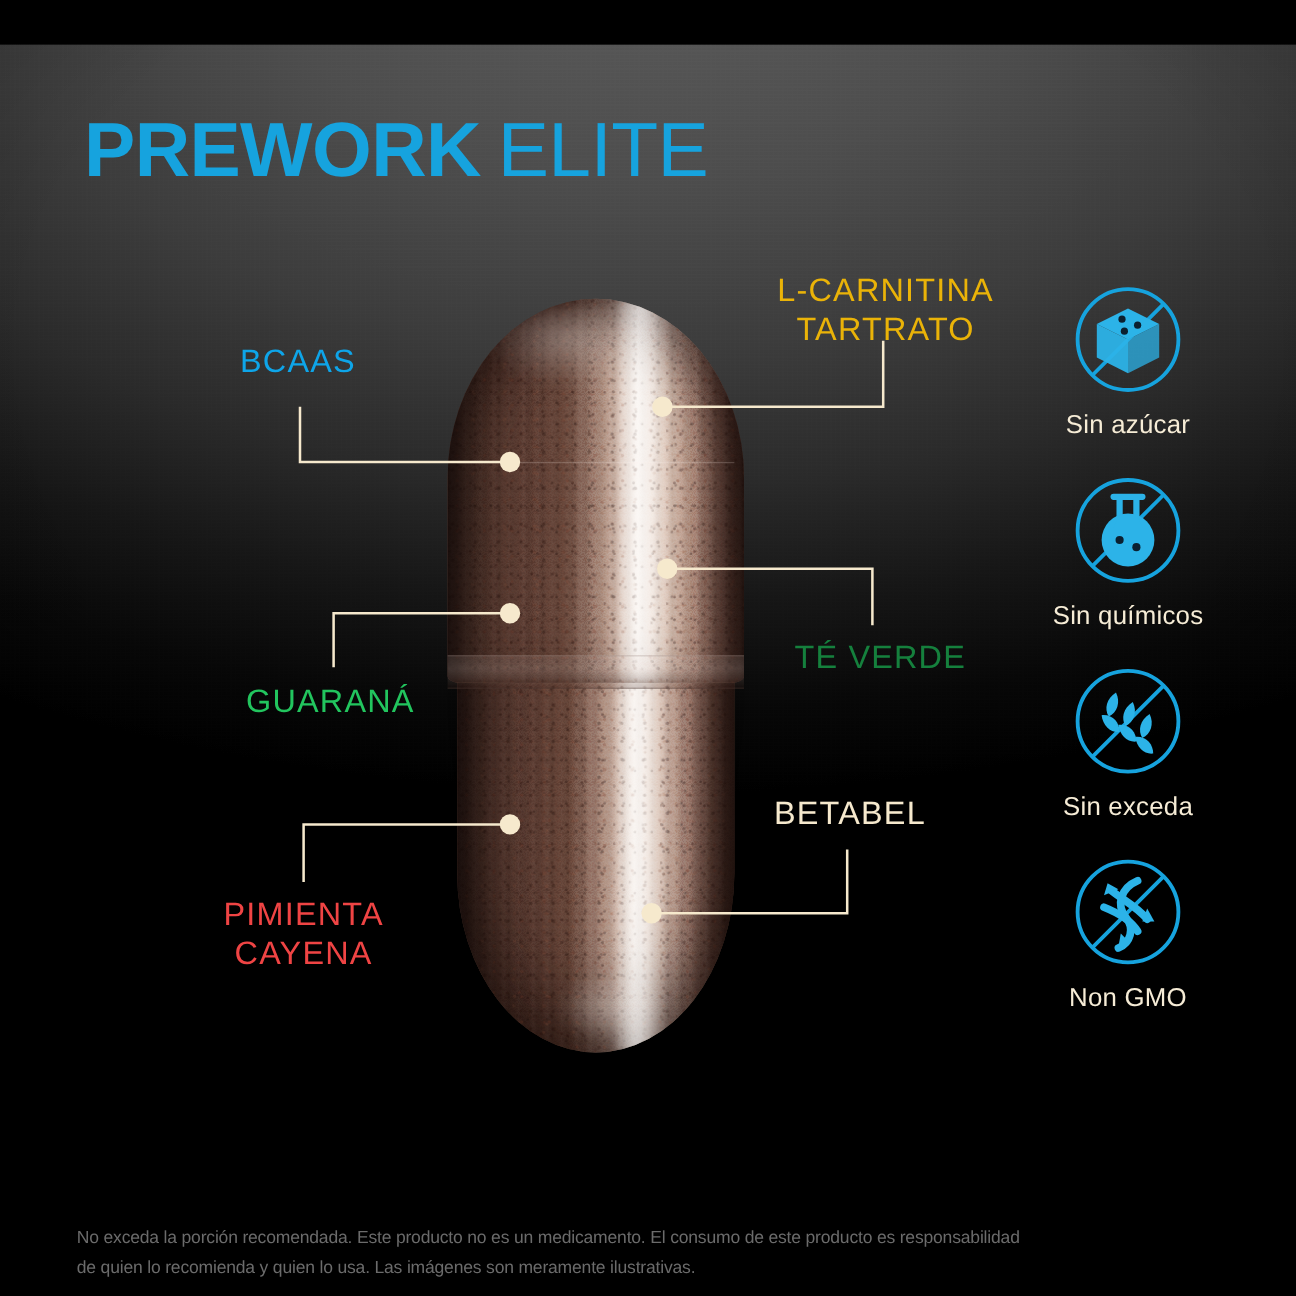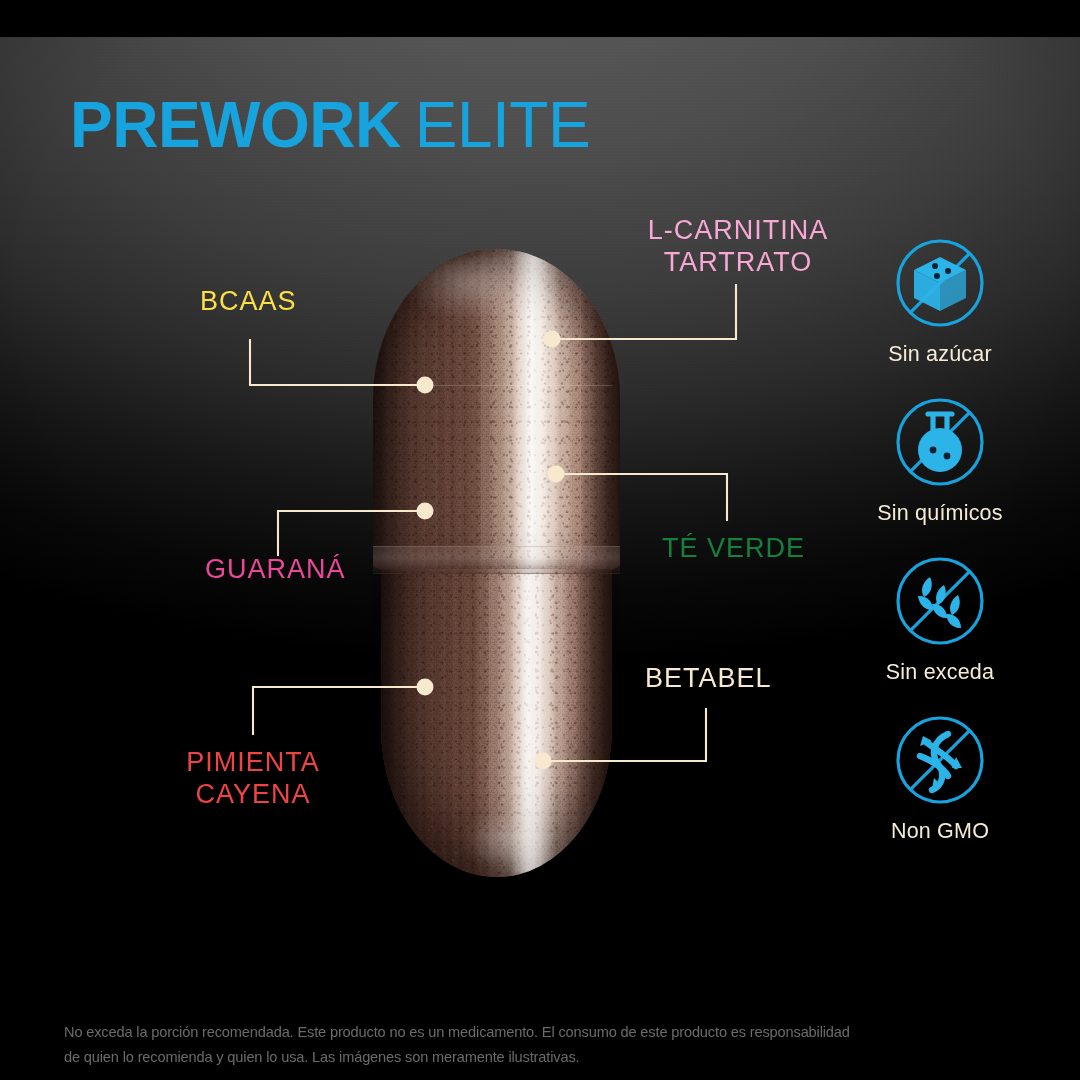--- a/index.html
+++ b/index.html
@@ -357,28 +357,28 @@
         <circle cx="425" cy="348" r="8.5"></circle>
         <circle cx="425" cy="474" r="8.5"></circle>
         <circle cx="425" cy="650" r="8.5"></circle>
         <circle cx="552" cy="302" r="8.5"></circle>
         <circle cx="556" cy="437" r="8.5"></circle>
         <circle cx="543" cy="724" r="8.5"></circle>
       </g>
     </svg>
   </div>
 
-  <div class="callout-label" style="left: 200px; top: 249px; text-align: left; color: #fde047;">BCAAS</div>
-
-  <div class="callout-label" style="left: 205px; top: 517px; text-align: center; color: #ec4899;">GUARANÁ</div>
+  <div class="callout-label" style="left: 200px; top: 249px; text-align: left; color: #0ea5e9;">BCAAS</div>
+
+  <div class="callout-label" style="left: 205px; top: 532px; text-align: center; color: #22c55e;">GUARANÁ</div>
 
   <div class="callout-label" style="left: 178px; top: 710px; width: 150px; text-align: center; color: #ef4444;">PIMIENTA
 CAYENA</div>
 
-  <div class="callout-label" style="left: 647px; top: 178px; width: 182px; text-align: center; color: #f9a8d4;">L-CARNITINA
+  <div class="callout-label" style="left: 647px; top: 190px; width: 182px; text-align: center; color: #eab308;">L-CARNITINA
 TARTRATO</div>
 
   <div class="callout-label" style="left: 662px; top: 496px; text-align: left; color: #15803d;">TÉ VERDE</div>
 
   <div class="callout-label" style="left: 645px; top: 626px; text-align: left; color: rgb(246, 233, 205);">BETABEL</div>
 
   <div class="badges">
 
     <div class="badge">
       <div class="ring-box">

